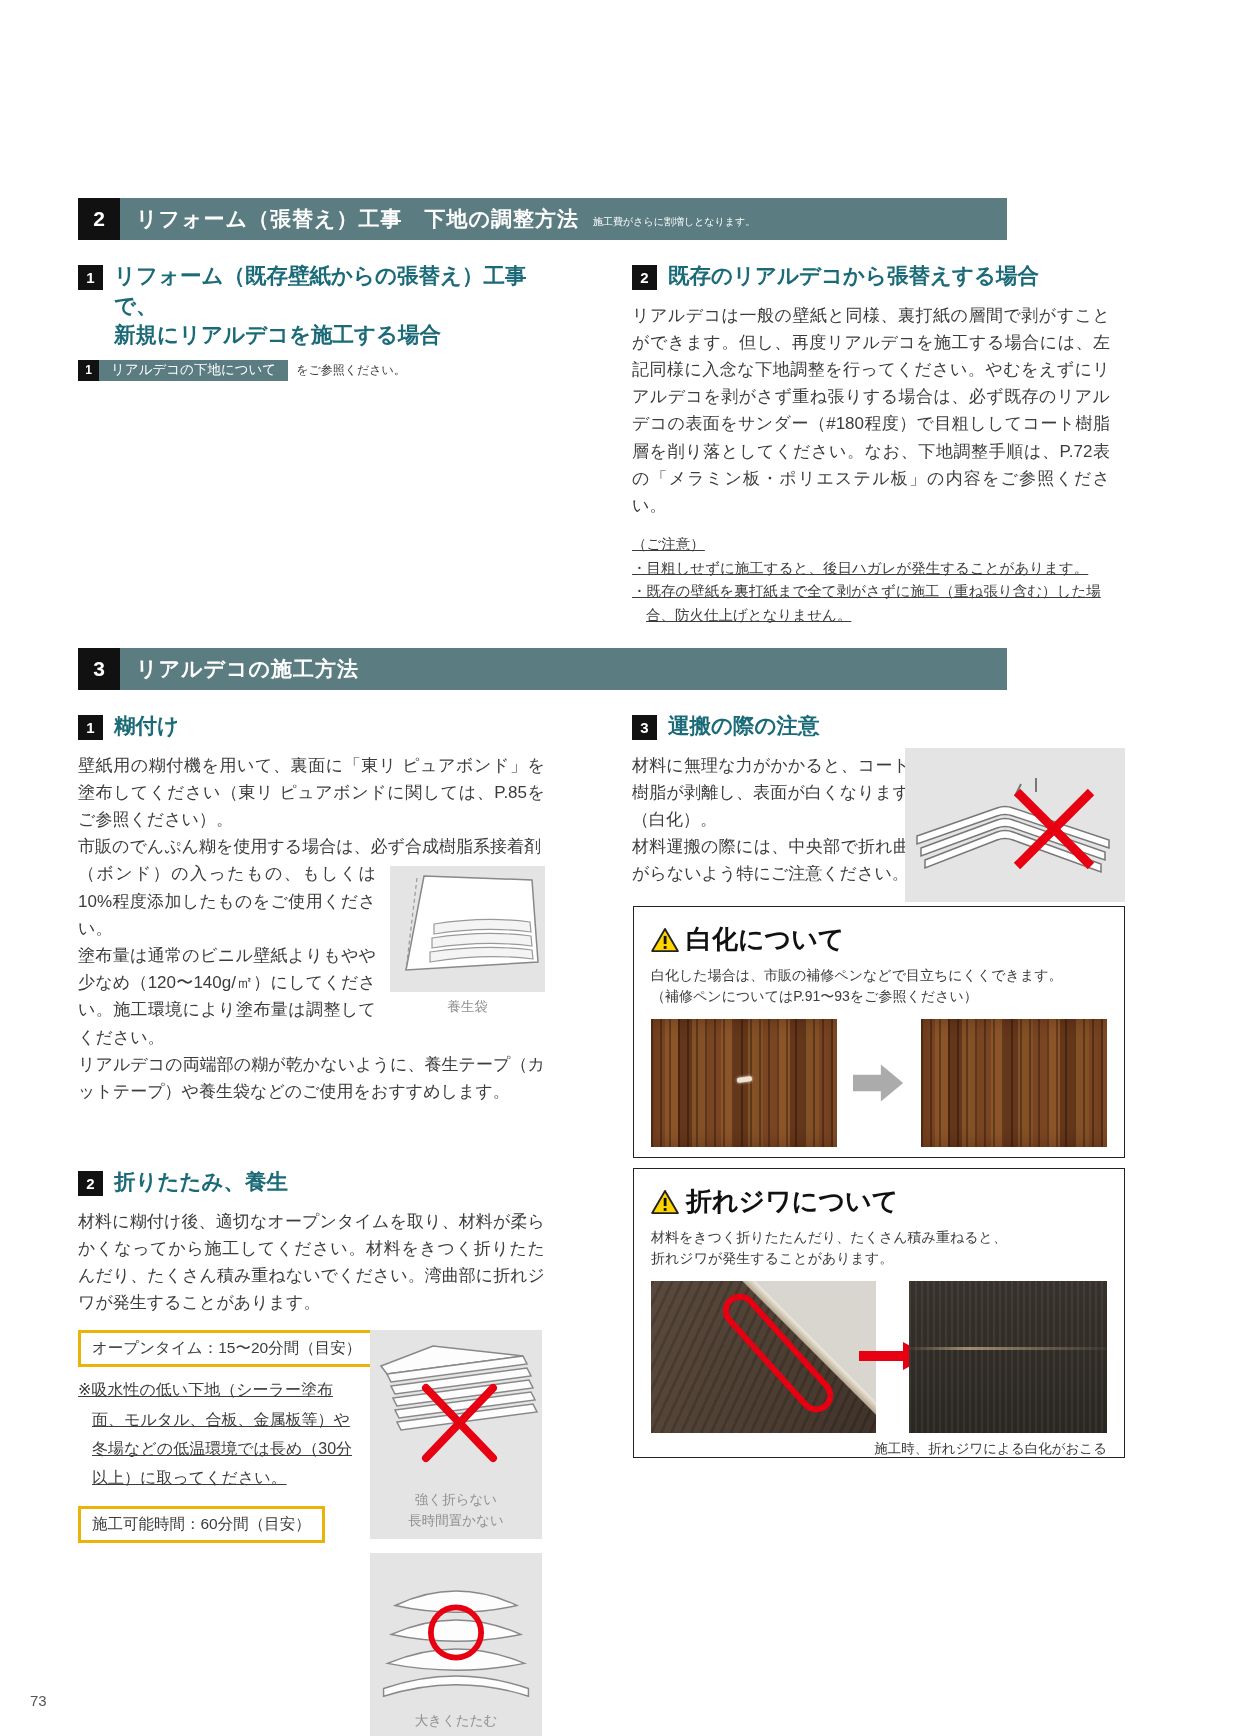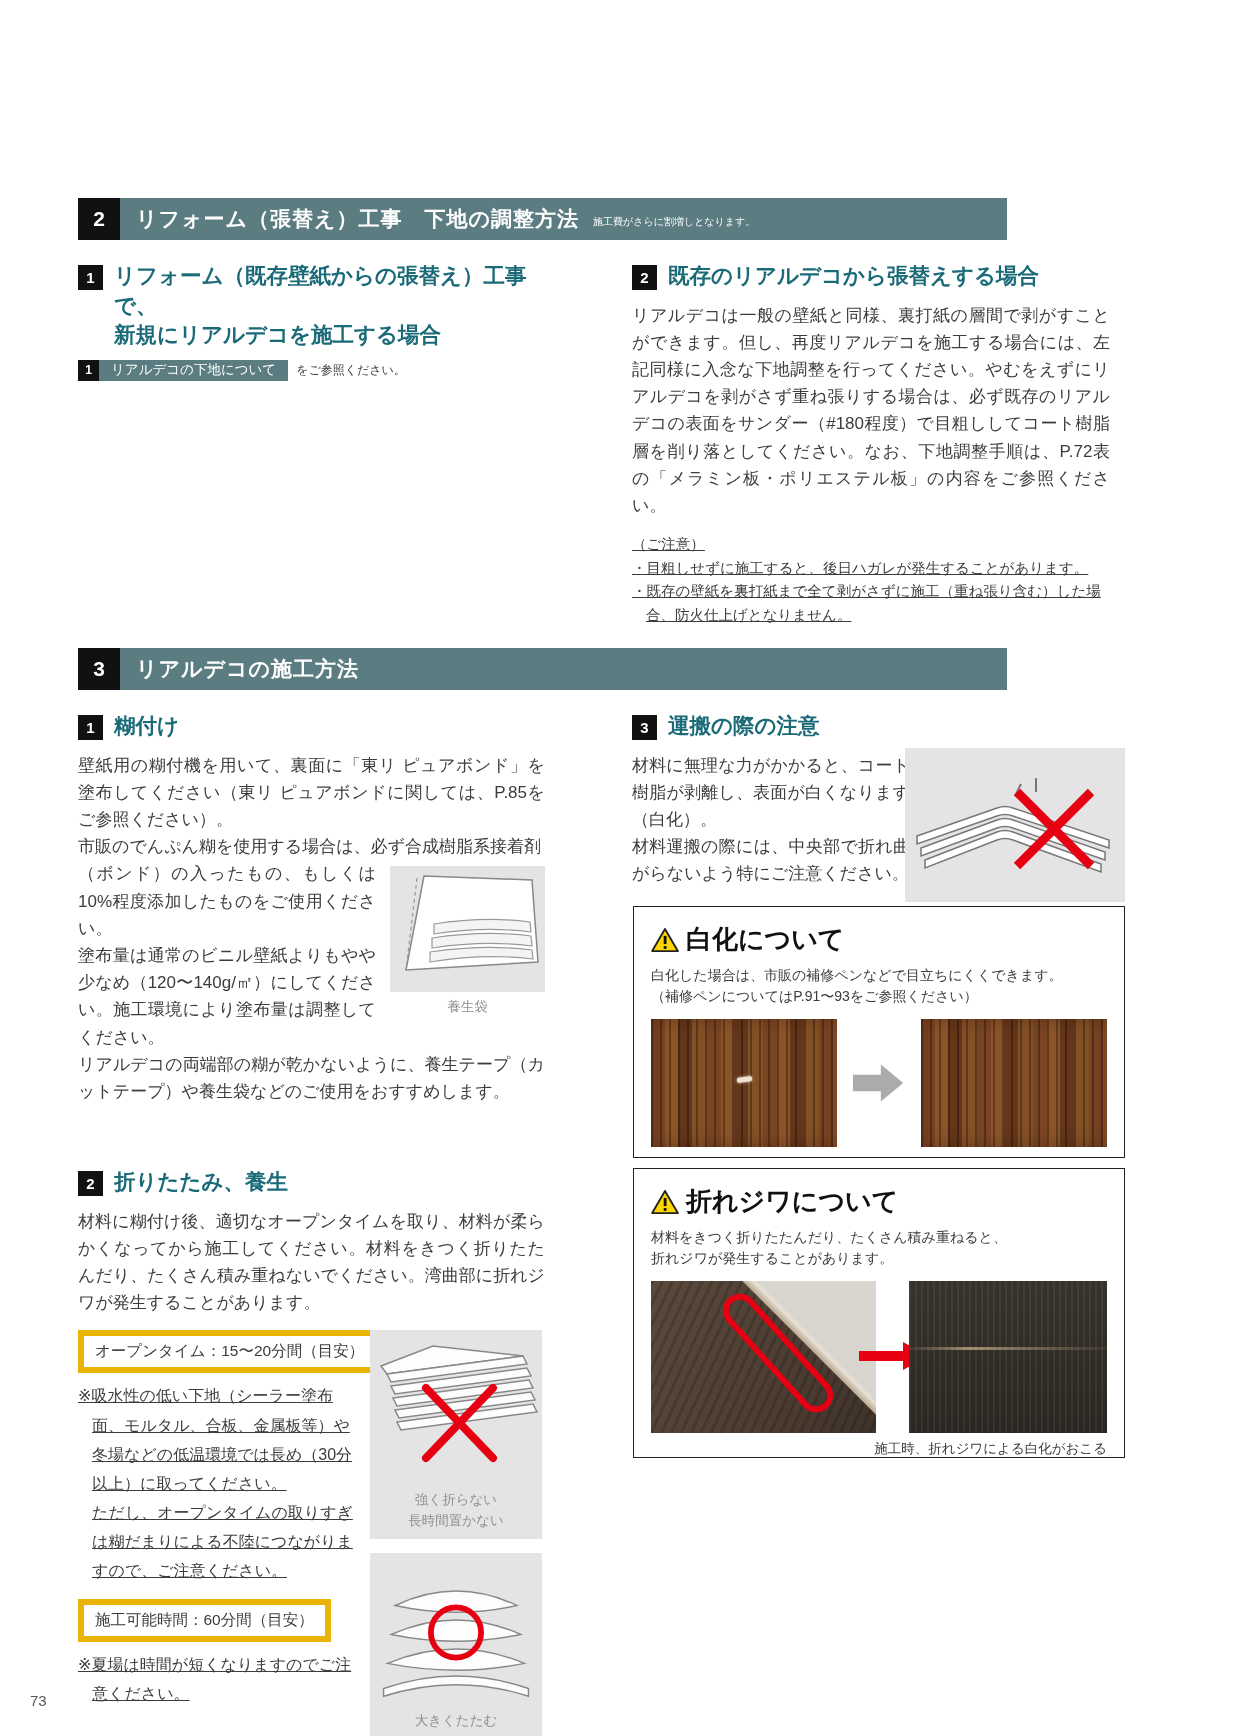--- a/index.html
+++ b/index.html
@@ -29,21 +29,21 @@
   .badge-num{width:21px;height:21px;background:#111;color:#fff;font-size:12px;font-weight:bold;
       flex:0 0 21px;display:flex;align-items:center;justify-content:center;}
   .badge{background:#5b7c81;color:#fff;font-size:13.5px;height:21px;padding:0 12px;
       display:flex;align-items:center;white-space:nowrap;}
   .badge-after{font-size:12px;margin-left:8px;white-space:nowrap;}
 
   .note-small{font-size:14.5px;line-height:1.62;color:#3c3c3c;margin:0;text-decoration:underline;}
   .hang{padding-left:14px;text-indent:-14px;}
 
   
-  .bluebox{display:inline-block;border:6px solid #eab308;padding:5px 11px;font-size:15.5px;
+  .bluebox{display:inline-block;border:3px solid #eab308;padding:5px 11px;font-size:15.5px;
       color:#3c3c3c;background:#fff;white-space:nowrap;}
   .figcap{color:#8f8f8f;font-size:13.5px;text-align:center;line-height:1.5;}
   .yojo-fig{float:right;width:155px;margin:6px 0 4px 14px;text-align:center;}
   .yojo-box{width:155px;height:126px;background:#e4e4e4;}
 
   
   .wbox{position:absolute;border:1.5px solid #222;background:#fff;box-sizing:border-box;padding:15px 17px;}
   .wtitle{display:flex;align-items:center;font-size:26px;font-weight:bold;color:#111;}
   .wtitle svg{margin-right:7px;}
   .wbody{font-size:14px;line-height:1.5;color:#3c3c3c;margin-top:8px;}
@@ -158,23 +158,21 @@
     <div class="h2row">
       <span class="sq">2</span>
       <div class="ttl">折りたたみ、養生</div>
     </div>
     <p class="body mt10">材料に糊付け後、適切なオープンタイムを取り、材料が柔らかくなってから施工してください。材料をきつく折りたたんだり、たくさん積み重ねないでください。湾曲部に折れジワが発生することがあります。</p>
 
     <div class="twocol">
       <div class="leftflow">
         <div class="bluebox">オープンタイム：15〜20分間（目安）</div>
         <p class="note-small hang" style="font-size:16px;line-height:1.82;margin-top:8px;">※吸水性の低い下地（シーラー塗布面、モルタル、合板、金属板等）や冬場などの低温環境では長め（30分以上）に取ってください。</p>
-        <p class="note-small" style="font-size:16px;line-height:1.82;padding-left:14px;">ただし、オープンタイムの取りすぎは糊だまりによる不陸につながりますので、ご注意ください。</p>
         <div class="bluebox" style="margin-top:14px;">施工可能時間：60分間（目安）</div>
-        <p class="note-small hang" style="font-size:16px;line-height:1.82;margin-top:8px;">※夏場は時間が短くなりますのでご注意ください。</p>
       </div>
 
       <div class="figcol">
         <div class="figblock">
           <svg width="170" height="140" viewBox="0 0 170 140">
             <g fill="#fdfdfd" stroke="#888" stroke-width="1.5">
               <path d="M10,26 L62,6 L152,16 L16,34 Z"></path>
               <path d="M16,34 L152,16 L156,24 L20,42 Z"></path>
               <path d="M20,46 L156,28 L160,36 L24,54 Z"></path>
               <path d="M22,58 L158,40 L162,48 L26,66 Z"></path>

